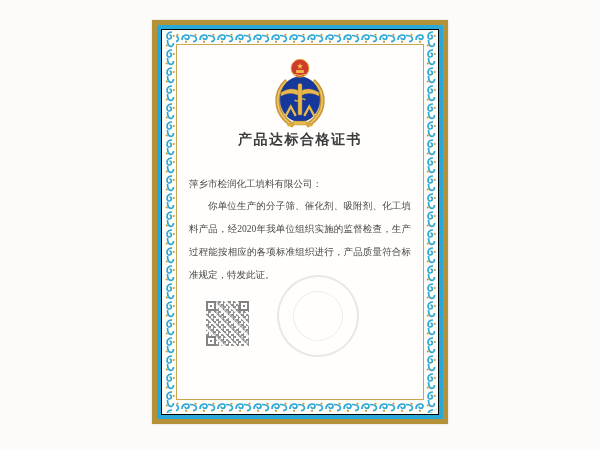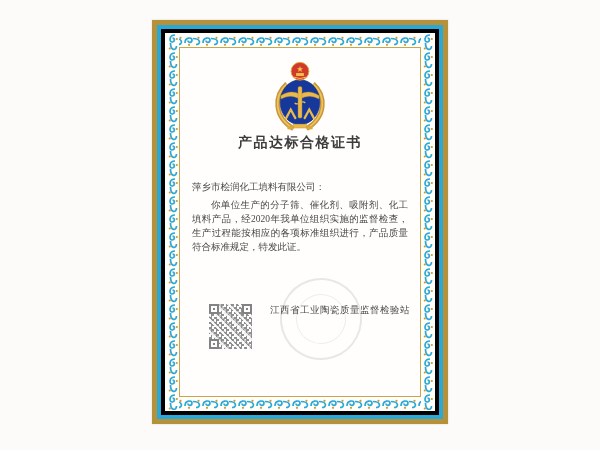--- a/index.html
+++ b/index.html
@@ -3,40 +3,40 @@
 <meta charset="utf-8">
 <style>
   * { margin:0; padding:0; box-sizing:border-box; }
   html,body { width:600px; height:450px; background:#fcfbf9; overflow:hidden;
     font-family:"Liberation Serif","DejaVu Serif",serif; }
 
   
   .cert { position:absolute; left:152px; top:20px; width:296px; height:404px;
     background:#b5913a; padding:5px; box-shadow:0 0 2px rgba(0,0,0,.15); }
   .band-cyan { width:100%; height:100%; background:#2aa8d8; padding:4px; }
-  .band-orn { width:100%; height:100%; background:#fffef9; border:4px solid #000000;
+  .band-orn { width:100%; height:100%; background:#fffef9; border:1px solid #000000;
     padding:14px; position:relative; }
   .orn { position:absolute; display:block; }
   .orn-top    { top:1px; left:1px; right:1px; height:13px; width:calc(100% - 2px); }
   .orn-bottom { bottom:1px; left:1px; right:1px; height:13px; width:calc(100% - 2px); }
   .orn-left   { top:1px; bottom:1px; left:1px; width:13px; height:calc(100% - 2px); }
   .orn-right  { top:1px; bottom:1px; right:1px; width:13px; height:calc(100% - 2px); }
   .inner { position:relative; width:100%; height:100%; background:#fffefc;
     border:1px solid #c9a64b; }
 
   
   .emblem { position:absolute; left:50%; top:13px; transform:translateX(-50%); }
   .title { position:absolute; top:86px; left:0; right:0; text-align:center;
     font-size:14px; font-weight:600; color:#3c3c3c; letter-spacing:1.5px; }
   .serial { position:absolute; top:112px; left:0; right:13px; text-align:right;
     font-size:8.5px; color:#555; }
   .recipient { position:absolute; top:133px; left:12px; right:12px;
     font-size:9.5px; color:#474747;font-family:Liberation Serif, serif; }
   .body-text { position:absolute; top:150px; left:12px; right:12px;
-    font-size:9.5px; line-height:14px; color:#474747; text-align:justify;
+    font-size:9.5px; line-height:23px; color:#474747; text-align:justify;
     text-indent:2em; }
   .validity { position:absolute; top:218px; left:12px; font-size:9.5px;
     font-weight:700; color:#424242; }
   .issuer { position:absolute; top:256px; left:90px; font-size:9.5px; color:#4a4a4a;
     letter-spacing:.5px; }
   .issue-date { position:absolute; top:291px; left:114px; font-size:9.5px; color:#4a4a4a;
     letter-spacing:1px; }
 
   
   .qr { position:absolute; left:29px; top:256px; width:43px; height:45px;
@@ -131,18 +131,17 @@
         <div class="body-text">你单位生产的分子筛、催化剂、吸附剂、化工填料产品，经2020年我单位组织实施的监督检查，生产过程能按相应的各项标准组织进行，产品质量符合标准规定，特发此证。</div>
 
         <div class="seal"></div>
 
         <div class="qr">
           <div class="finder f-tl"></div>
           <div class="finder f-tr"></div>
           <div class="finder f-bl"></div>
         </div>
 
-        <div class="issuer">江西省工业陶瓷质量监督检验站</div>
 
       </div>
     </div>
   </div>
 </div>
 
 </body></html>

